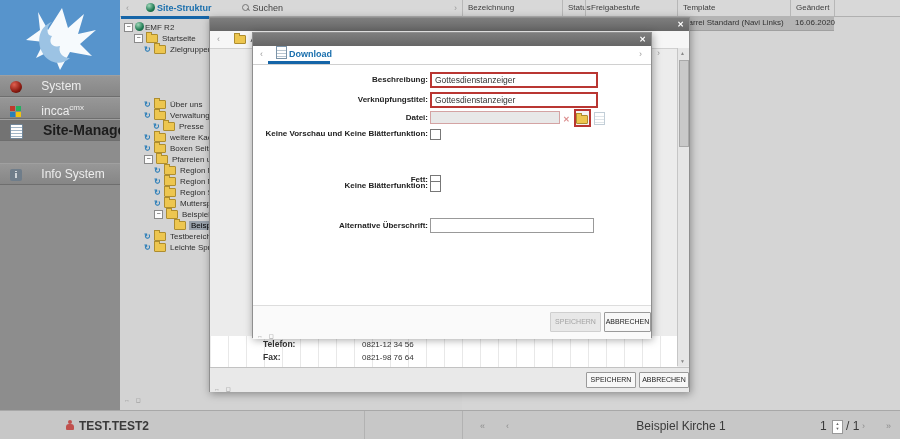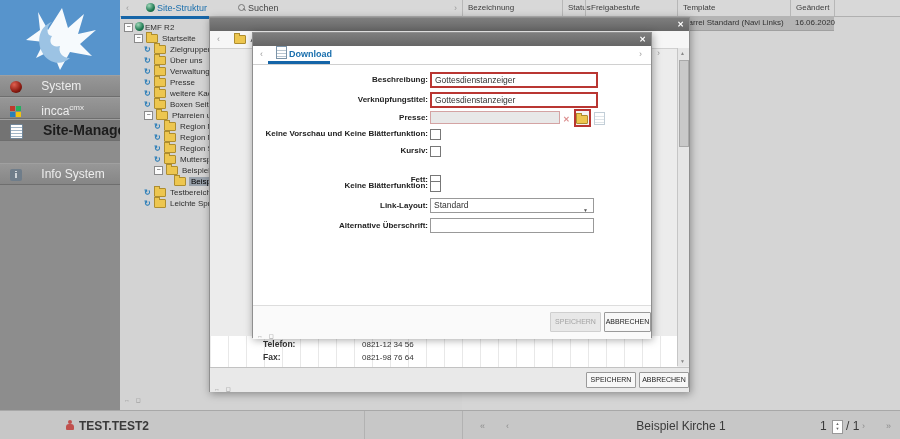--- a/index.html
+++ b/index.html
@@ -145,36 +145,36 @@
       <span class="side-ico ico-info">i</span>
       <span class="lbl">Info System</span>
     </div>
   </div>
 
   <div id="tree-panel" class="abs">
     <div id="panel-tabs" class="abs">
       <span class="chev" style="margin-left:6px">‹</span>
       <span style="margin-left:14px">
         <span class="globe"></span>
-        <span style="color:#1a6fad;font-weight:normal">Site-Struktur</span>
+        <span style="color:#1a6fad;font-weight:bold">Site-Struktur</span>
       </span>
       <span style="margin-left:28px">
         <span class="magnifier"></span>
         <span style="color:#444">Suchen</span>
       </span>
       <span class="chev abs" style="left:334px;top:0">›</span>
     </div>
     <div id="tab-underline" class="abs"></div>
     <div id="site-tree" class="abs">
         <div class="tnode" style="padding-left: 4px;"><span class="minus">−</span><span class="globe"></span><span class="tlabel">EMF R2</span></div>
         <div class="tnode" style="padding-left: 14px;"><span class="minus">−</span><span class="folder"></span><span class="tlabel">Startseite</span></div>
         <div class="tnode" style="padding-left: 24px;"><span class="sync">↻</span><span class="folder"></span><span class="tlabel">Zielgruppen</span></div>
-        <div class="tnode" style="padding-left: 24px;"><span class="sync">↻</span><span class="folder"></span><span class="tlabel">Über uns</span></div>
+        <div class="tnode" style="padding-left: 24px; margin-top: 44px;"><span class="sync">↻</span><span class="folder"></span><span class="tlabel">Über uns</span></div>
         <div class="tnode" style="padding-left: 24px;"><span class="sync">↻</span><span class="folder"></span><span class="tlabel">Verwaltung</span></div>
-        <div class="tnode" style="padding-left: 24px;"><span class="sync">↻</span><span class="folder"></span><span class="tlabel">Presse</span></div>
+        <div class="tnode" style="padding-left: 33px;"><span class="sync">↻</span><span class="folder"></span><span class="tlabel">Presse</span></div>
         <div class="tnode" style="padding-left: 24px;"><span class="sync">↻</span><span class="folder"></span><span class="tlabel">weitere Kacheln</span></div>
         <div class="tnode" style="padding-left: 24px;"><span class="sync">↻</span><span class="folder"></span><span class="tlabel">Boxen Seitenen</span></div>
         <div class="tnode" style="padding-left: 24px;"><span class="minus">−</span><span class="folder"></span><span class="tlabel">Pfarreien und P</span></div>
         <div class="tnode" style="padding-left: 34px;"><span class="sync">↻</span><span class="folder"></span><span class="tlabel">Region Münc</span></div>
         <div class="tnode" style="padding-left: 34px;"><span class="sync">↻</span><span class="folder"></span><span class="tlabel">Region Nord</span></div>
         <div class="tnode" style="padding-left: 34px;"><span class="sync">↻</span><span class="folder"></span><span class="tlabel">Region Süd</span></div>
         <div class="tnode" style="padding-left: 34px;"><span class="sync">↻</span><span class="folder"></span><span class="tlabel">Muttersprach</span></div>
         <div class="tnode" style="padding-left: 34px;"><span class="minus">−</span><span class="folder"></span><span class="tlabel">Beispiel</span></div>
         <div class="tnode sel" style="padding-left: 44px;"><span class="spacer"></span><span class="folder"></span><span class="tlabel">Beispiel Ki</span></div>
         <div class="tnode" style="padding-left: 24px;"><span class="sync">↻</span><span class="folder"></span><span class="tlabel">Testbereich</span></div>
@@ -244,50 +244,39 @@
 
     <div class="m-row" style="top:39px;height:16px;line-height:16px">
       <span class="m-label">Beschreibung:</span>
       <span class="inp red" style="width:168px;height:16px;line-height:12px">Gottesdienstanzeiger</span>
     </div>
     <div class="m-row" style="top:59px;height:16px;line-height:16px">
       <span class="m-label">Verknüpfungstitel:</span>
       <span class="inp red" style="width:168px;height:16px;line-height:12px">Gottesdienstanzeiger</span>
     </div>
     <div class="m-row" style="top:78px;height:13px;line-height:13px">
-      <span class="m-label">Presse:</span>
+      <span class="m-label">Datei:</span>
       <span class="inp" style="width:130px;height:13px;background:#e8e8e8;border-color:#d4a3a3"></span>
       <span id="file-x">✕</span>
       <span id="file-browse">
         <span class="folder"></span>
       </span>
       <span id="file-clear"><span class="doc-ico"></span></span>
     </div>
     <div class="m-row" style="top:95px;height:11px;line-height:11px">
       <span class="m-label">Keine Vorschau und Keine Blätterfunktion:</span>
       <span class="checkbox" style="top:1px"></span>
     </div>
-    <div class="m-row" style="top:112px;height:11px;line-height:11px">
-      <span class="m-label">Kursiv:</span>
-      <span class="checkbox" style="top:1px"></span>
-    </div>
     <div class="m-row" style="top:141px;height:11px;line-height:11px">
       <span class="m-label">Fett:</span>
       <span class="checkbox" style="top:1px"></span>
     </div>
     <div class="m-row" style="top:147px;height:11px;line-height:11px">
       <span class="m-label">Keine Blätterfunktion:</span>
       <span class="checkbox" style="top:1px"></span>
-    </div>
-    <div class="m-row" style="top:165px;height:15px;line-height:15px">
-      <span class="m-label">Link-Layout:</span>
-      <span class="inp" style="width:164px;height:15px;line-height:13px">
-        <span>Standard</span>
-        <span class="sel-caret">▼</span>
-      </span>
     </div>
     <div class="m-row" style="top:185px;height:15px;line-height:15px">
       <span class="m-label">Alternative Überschrift:</span>
       <span class="inp" style="width:164px;height:15px"></span>
     </div>
 
     <div id="dl-footer">
       <div class="btn disabled" style="left:297px;top:6px;width:49px;height:18px;line-height:18px">SPEICHERN</div>
       <div class="btn" style="left:351px;top:6px;width:45px;height:18px;line-height:18px">ABBRECHEN</div>
       <span class="grip" style="left:4px;top:26px">↔ ◻</span>

